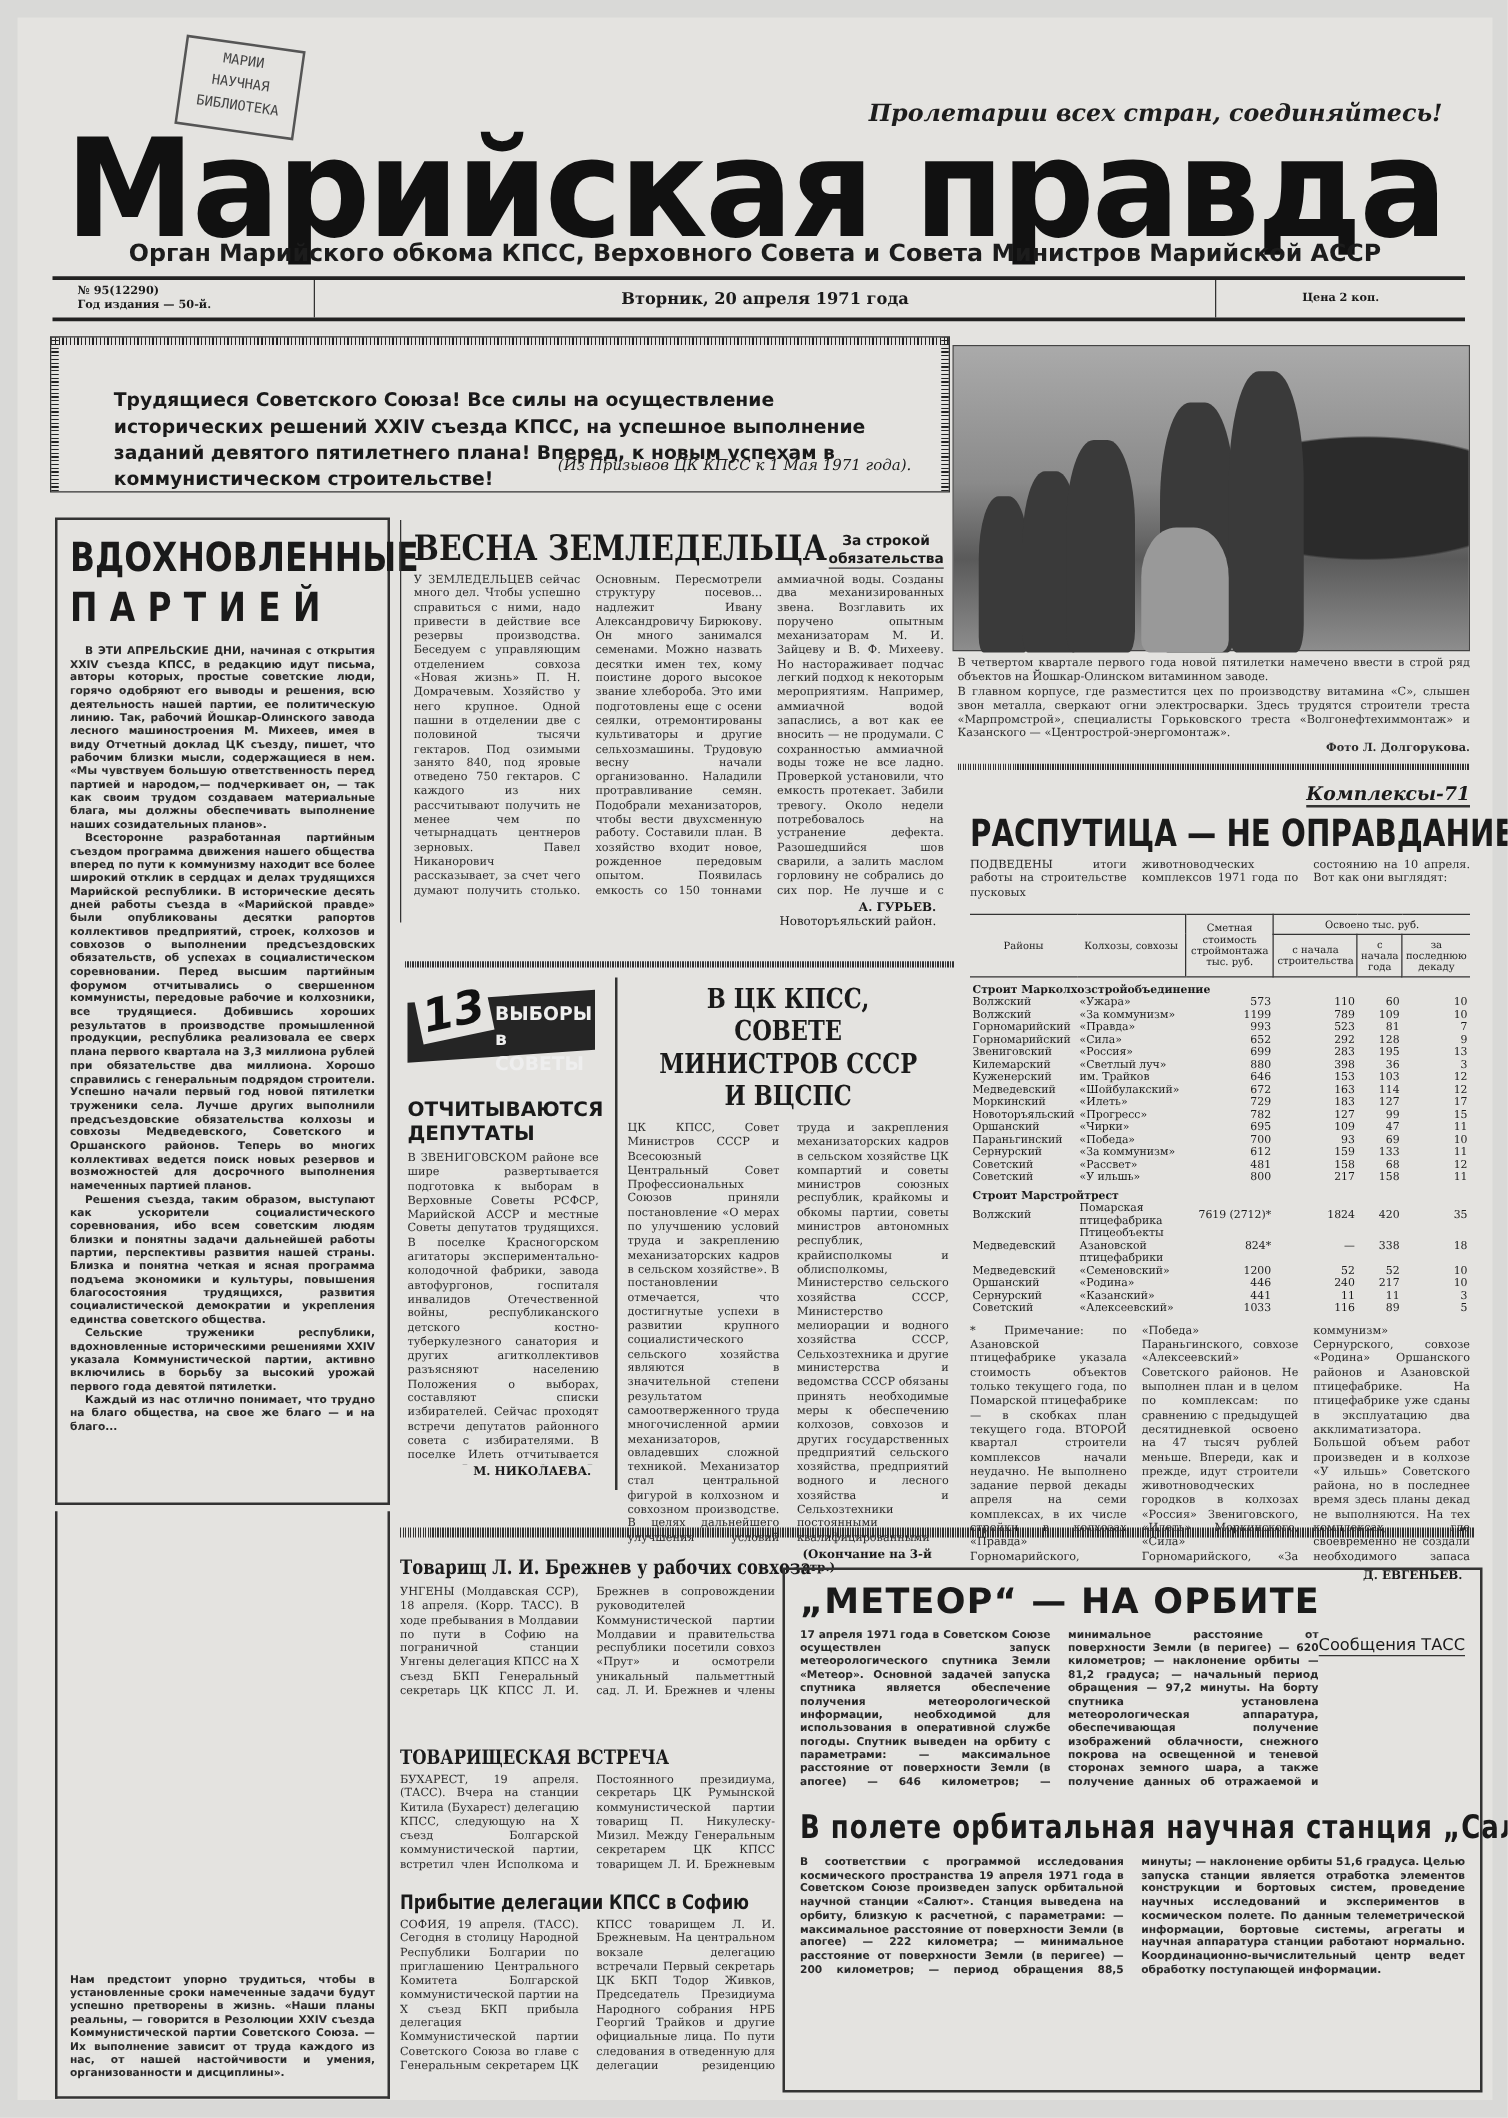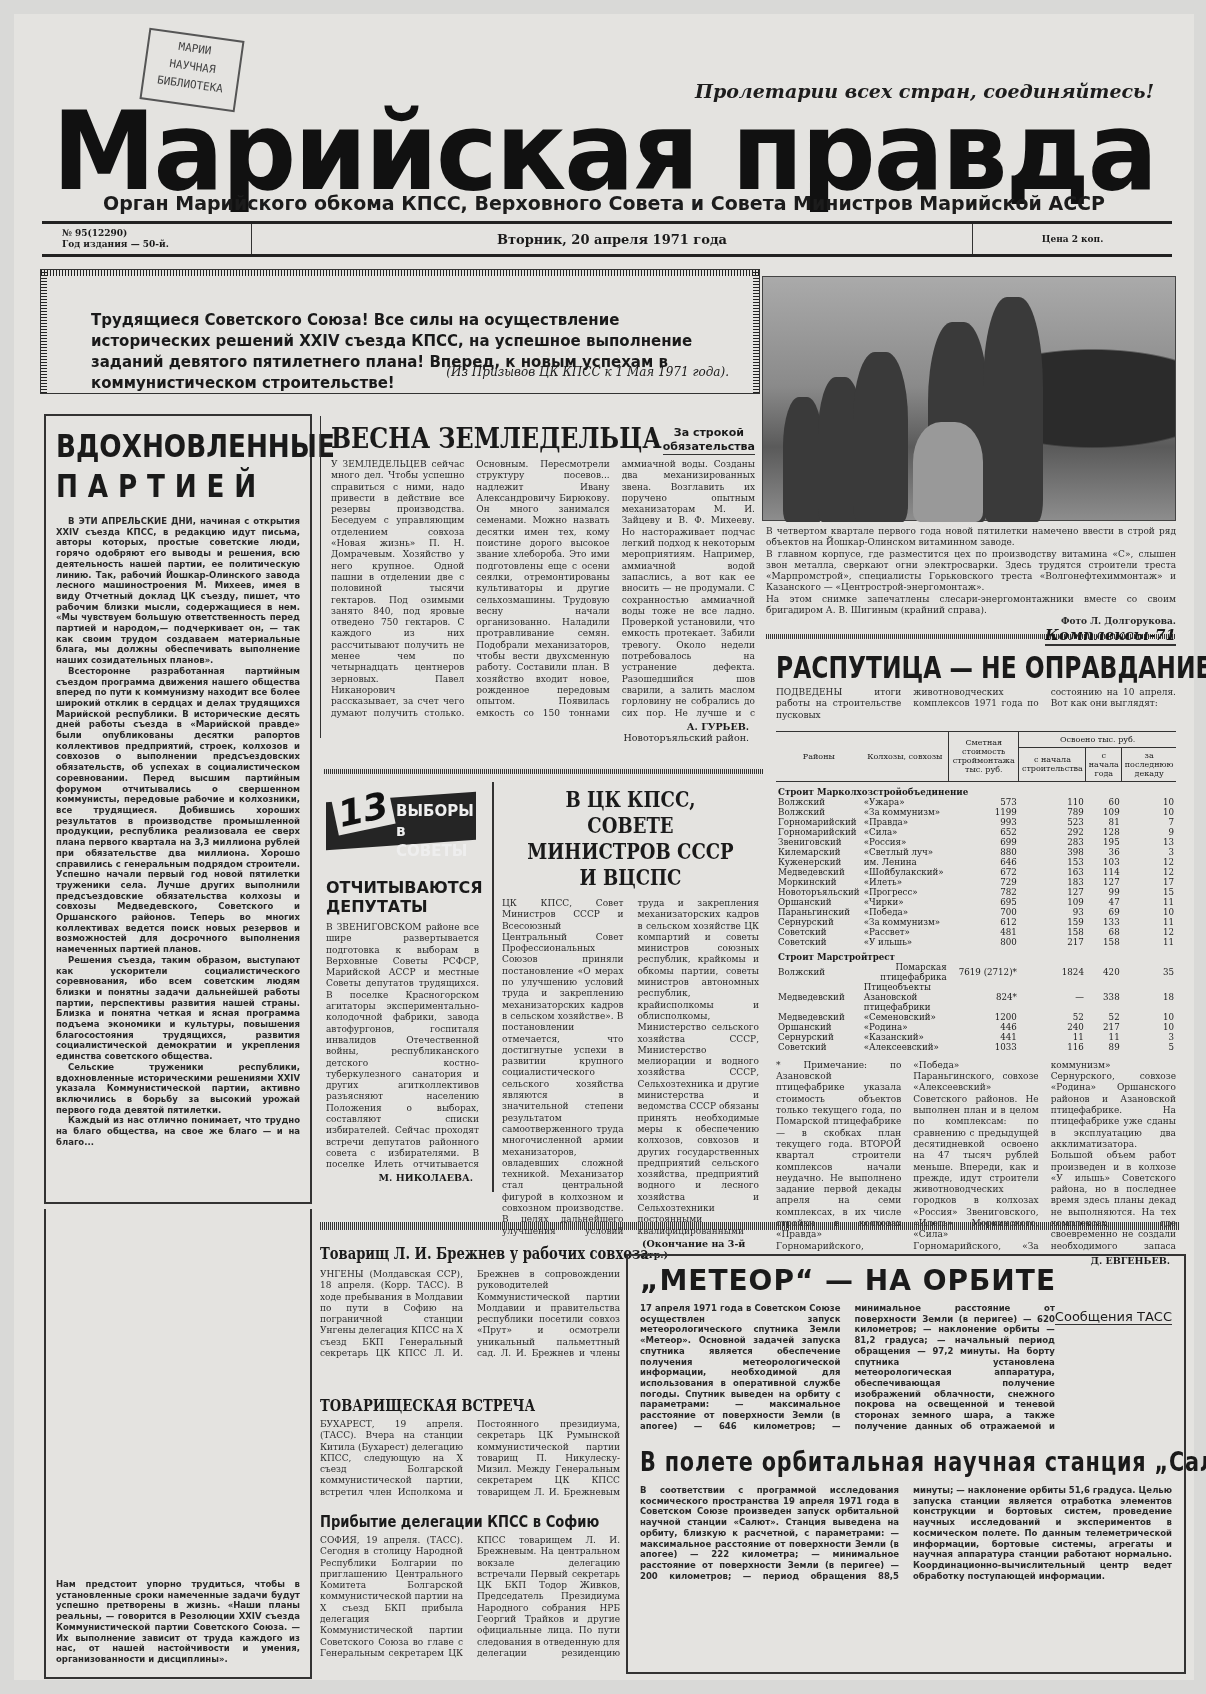--- a/index.html
+++ b/index.html
@@ -147,21 +147,20 @@
     <div class="fig" style="left:20px;top:120px;width:40px;height:125px;"></div>
     <div class="fig" style="left:55px;top:100px;width:45px;height:145px;"></div>
     <div class="fig" style="left:90px;top:75px;width:55px;height:170px;"></div>
     <div class="fig" style="left:165px;top:45px;width:60px;height:200px;"></div>
     <div class="fig" style="left:220px;top:20px;width:60px;height:225px;"></div>
     <div class="fig" style="left:150px;top:145px;width:70px;height:100px;background:#999;"></div>
   </div>
   <div class="abs caption serif-text">
     <p>В четвертом квартале первого года новой пятилетки намечено ввести в строй ряд объектов на Йошкар-Олинском витаминном заводе.</p>
     <p>В главном корпусе, где разместится цех по производству витамина «С», слышен звон металла, сверкают огни электросварки. Здесь трудятся строители треста «Марпромстрой», специалисты Горьковского треста «Волгонефтехиммонтаж» и Казанского — «Центрострой-энергомонтаж».</p>
-    <p>На этом снимке запечатлены слесари-энергомонтажники вместе со своим бригадиром А. В. Шигиным (крайний справа).</p>
     <p class="credit">Фото Л. Долгорукова.</p>
     <div class="rule" style="margin-top:6px;"></div>
   </div>
 
   <div class="abs box-left">
     <h1>ВДОХНОВЛЕННЫЕ</h1>
     <h1 class="spaced">ПАРТИЕЙ</h1>
     <div class="body-text" style="margin-top:10px;">
       <p style="text-indent:12px;">В ЭТИ АПРЕЛЬСКИЕ ДНИ, начиная с открытия XXIV съезда КПСС, в редакцию идут письма, авторы которых, простые советские люди, горячо одобряют его выводы и решения, всю деятельность нашей партии, ее политическую линию. Так, рабочий Йошкар-Олинского завода лесного машиностроения М. Михеев, имея в виду Отчетный доклад ЦК съезду, пишет, что рабочим близки мысли, содержащиеся в нем. «Мы чувствуем большую ответственность перед партией и народом,— подчеркивает он, — так как своим трудом создаваем материальные блага, мы должны обеспечивать выполнение наших созидательных планов».</p>
       <p style="text-indent:12px;">Всесторонне разработанная партийным съездом программа движения нашего общества вперед по пути к коммунизму находит все более широкий отклик в сердцах и делах трудящихся Марийской республики. В исторические десять дней работы съезда в «Марийской правде» были опубликованы десятки рапортов коллективов предприятий, строек, колхозов и совхозов о выполнении предсъездовских обязательств, об успехах в социалистическом соревновании. Перед высшим партийным форумом отчитывались о свершенном коммунисты, передовые рабочие и колхозники, все трудящиеся. Добившись хороших результатов в производстве промышленной продукции, республика реализовала ее сверх плана первого квартала на 3,3 миллиона рублей при обязательстве два миллиона. Хорошо справились с генеральным подрядом строители. Успешно начали первый год новой пятилетки труженики села. Лучше других выполнили предсъездовские обязательства колхозы и совхозы Медведевского, Советского и Оршанского районов. Теперь во многих коллективах ведется поиск новых резервов и возможностей для досрочного выполнения намеченных партией планов.</p>
@@ -271,21 +270,21 @@
           <tr>
             <td>Килемарский</td>
             <td style="white-space:normal;">«Светлый луч»</td>
             <td class="n">880</td>
             <td class="n">398</td>
             <td class="n">36</td>
             <td class="n">3</td>
           </tr>
           <tr>
             <td>Куженерский</td>
-            <td style="white-space:normal;">им. Ленина</td>
+            <td style="white-space:normal;">им. Трайков</td>
             <td class="n">646</td>
             <td class="n">153</td>
             <td class="n">103</td>
             <td class="n">12</td>
           </tr>
           <tr>
             <td>Медведевский</td>
             <td style="white-space:normal;">«Шойбулакский»</td>
             <td class="n">672</td>
             <td class="n">163</td>
@@ -346,21 +345,21 @@
             <td class="n">800</td>
             <td class="n">217</td>
             <td class="n">158</td>
             <td class="n">11</td>
           </tr>
           <tr class="grp">
             <td colspan="6">Строит Марстройтрест</td>
           </tr>
           <tr>
             <td>Волжский</td>
-            <td style="white-space:normal;text-align:right;">Помарская птицефабрика</td>
+            <td style="white-space:normal;">Помарская птицефабрика</td>
             <td class="n">7619 (2712)*</td>
             <td class="n">1824</td>
             <td class="n">420</td>
             <td class="n">35</td>
           </tr>
           <tr>
             <td>Медведевский</td>
             <td style="white-space:normal;">Птицеобъекты Азановской птицефабрики</td>
             <td class="n">824*</td>
             <td class="n">—</td>

